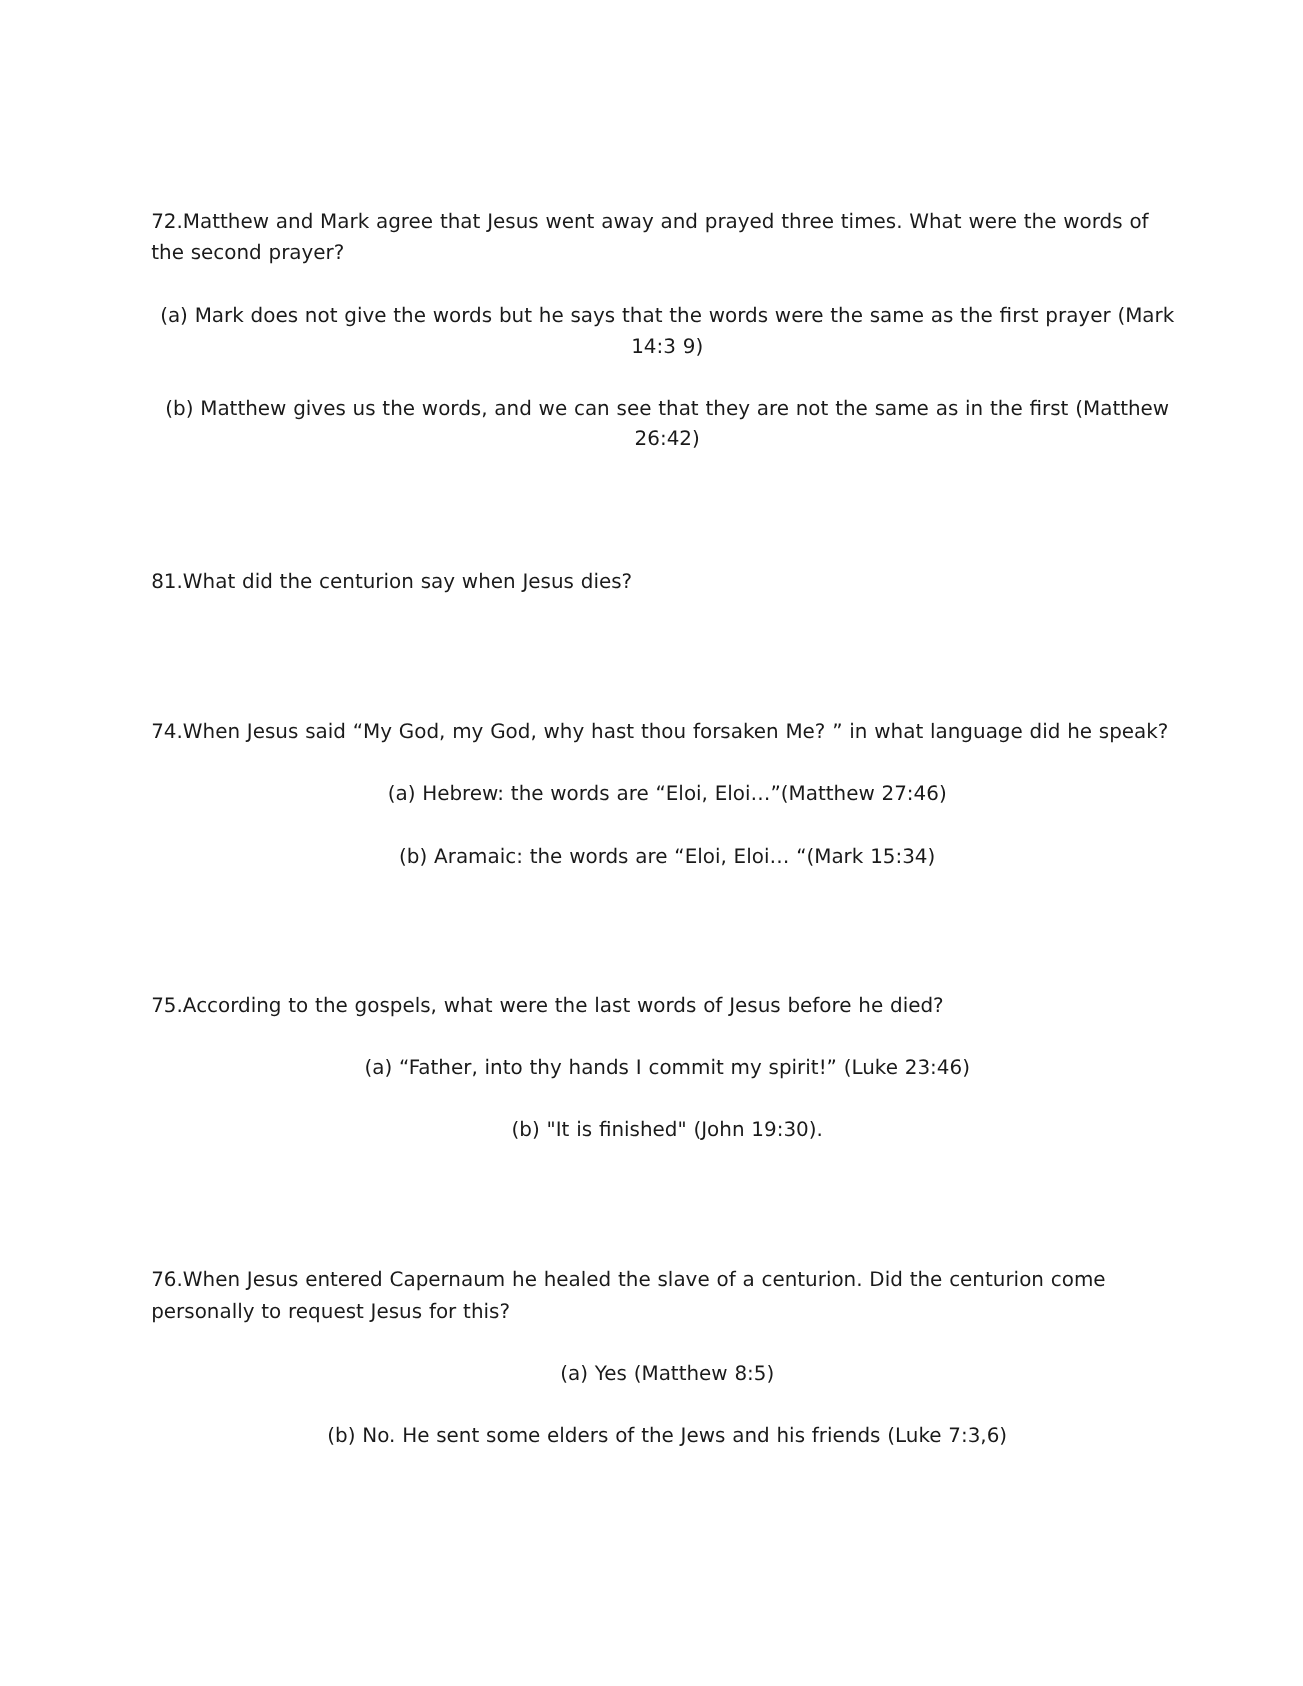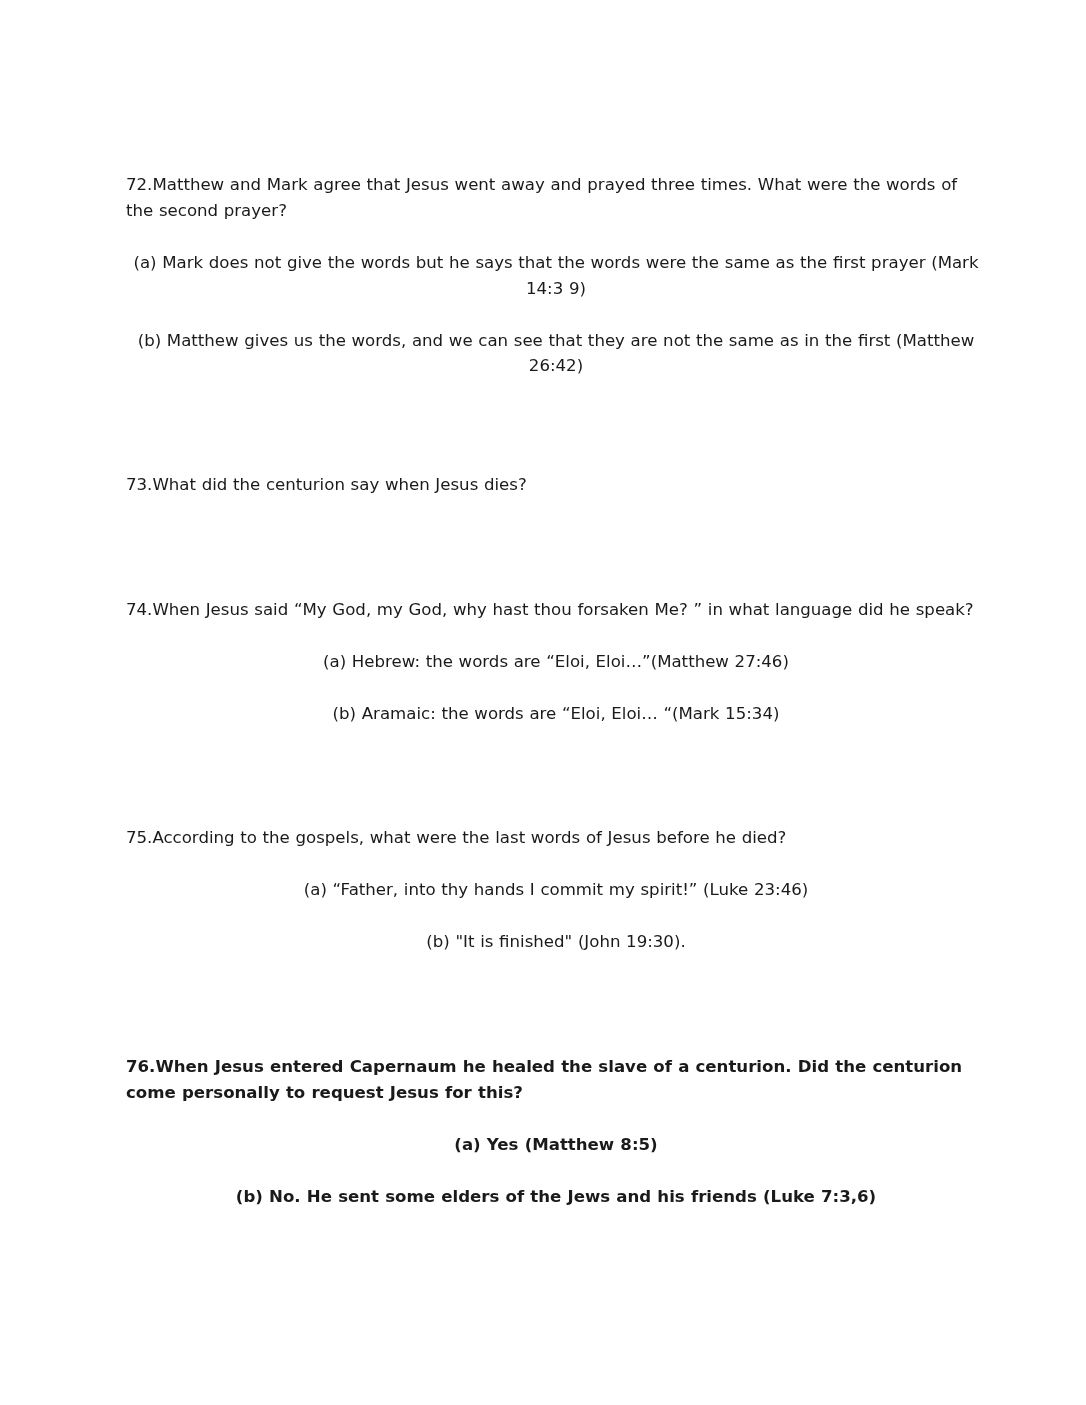--- a/index.html
+++ b/index.html
@@ -23,21 +23,20 @@
     padding: 172px 45px 0 126px;
   }
   .doc-body {
     width: 860px;
   }
   .qblock {
     margin: 0 0 97px 0;
   }
   .qblock:last-child {
     margin-bottom: 0;
-    font-weight: bold;
   }
   .q-prompt {
     font-size: 16.6px;
     line-height: 1.56;
     margin: 0 0 26px 0;
     text-align: left;
     word-spacing: 0.4px;
   }
   .q-answer {
     font-size: 16.6px;
@@ -61,21 +60,21 @@
 <div class="page">
   <div class="doc-body">
 
     <div class="qblock q72">
       <p class="q-prompt">72.Matthew and Mark agree that Jesus went away and prayed three times. What were the words of the second prayer?</p>
       <p class="q-answer">(a) Mark does not give the words but he says that the words were the same as the first prayer (Mark 14:3 9)</p>
       <p class="q-answer">(b) Matthew gives us the words, and we can see that they are not the same as in the first (Matthew 26:42)</p>
     </div>
 
     <div class="qblock q73">
-      <p class="q-prompt">73.What did the centurion say when Jesus dies?</p>
+      <p class="q-prompt">81.What did the centurion say when Jesus dies?</p>
     </div>
 
     <div class="qblock q74">
       <p class="q-prompt">74.When Jesus said “My God, my God, why hast thou forsaken Me? ” in what language did he speak?</p>
       <p class="q-answer">(a) Hebrew: the words are “Eloi, Eloi…”(Matthew 27:46)</p>
       <p class="q-answer">(b) Aramaic: the words are “Eloi, Eloi… “(Mark 15:34)</p>
     </div>
 
     <div class="qblock q75">
       <p class="q-prompt">75.According to the gospels, what were the last words of Jesus before he died?</p>

